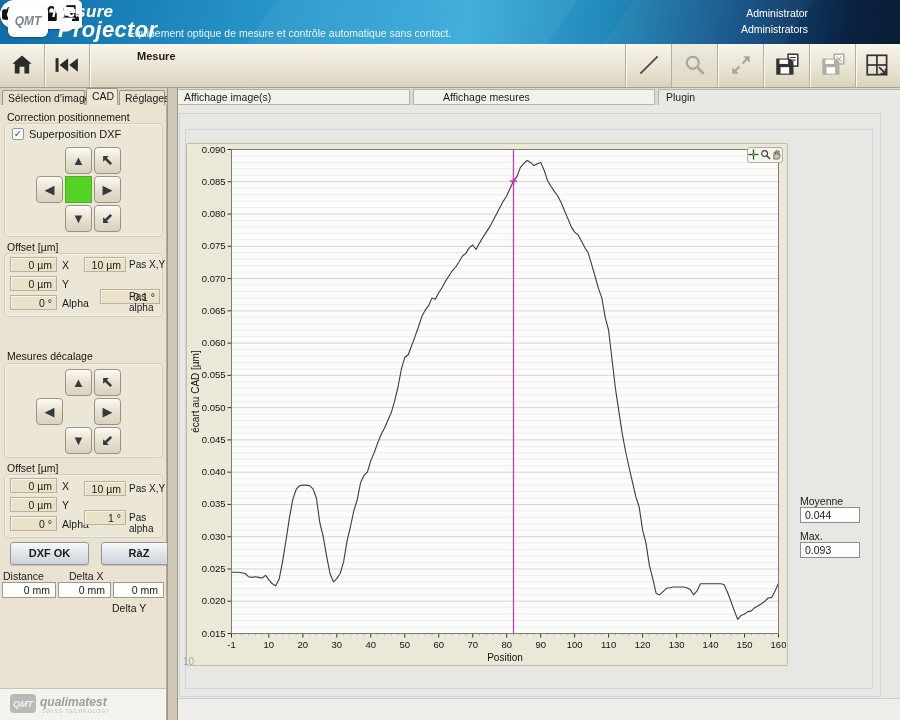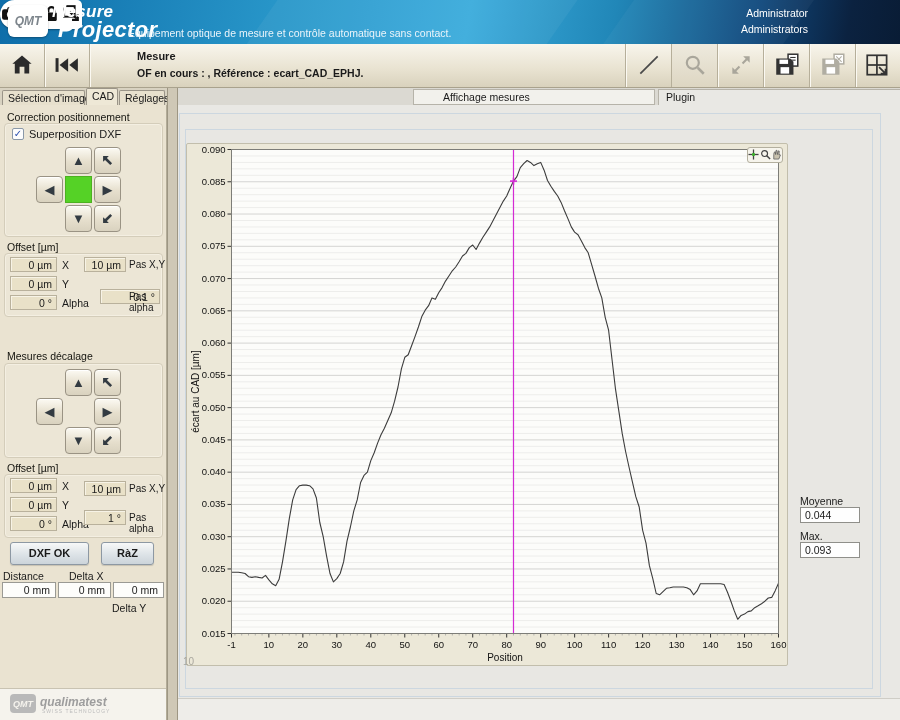--- a/index.html
+++ b/index.html
@@ -118,21 +118,20 @@
   <div class="tb-sep" style="left:44px;"></div>
   <div class="tb-btn" style="left:45px;width:44px;">
     <span><svg width="26" height="16" viewBox="0 0 22 14">
           <rect x="1" y="1" width="2.6" height="12" fill="#2b2b2b"></rect>
           <path d="M12 1 L4.5 7 L12 13 Z" fill="#2b2b2b"></path>
           <path d="M20.5 1 L13 7 L20.5 13 Z" fill="#2b2b2b"></path>
         </svg></span>
   </div>
   <div class="tb-sep" style="left:89px;"></div>
   <div class="tb-title">Mesure</div>
-  <div class="tb-subtitle">OF en cours : , Référence : ecart_CAD_EPHJ.</div>
   <div class="tb-sep" style="left:625px;"></div>
   <div class="tb-btn" style="left:626px;width:45px;">
     <span><svg width="26" height="26" viewBox="0 0 24 24">
           <line x1="4" y1="20" x2="20" y2="4" stroke="#4a4a4a" stroke-width="1.6"></line>
         </svg></span>
   </div>
   <div class="tb-sep" style="left:671px;"></div>
   <div class="tb-btn" style="left:672px;width:45px;background:linear-gradient(#eeeade,#ddd6c2);">
     <span><svg width="24" height="24" viewBox="0 0 22 22">
           <circle cx="9" cy="9" r="5.5" fill="none" stroke="#a9a69b" stroke-width="2"></circle>
@@ -177,20 +176,21 @@
         </svg></span>
   </div>
 </div>
 
 <div id="side-tabstrip" class="abs">
   <div class="side-tab" style="left:2px;width:83px;"><span>Sélection d'image</span></div>
   <div class="side-tab active" style="left:86px;width:32px;"><span>CAD</span></div>
   <div class="side-tab" style="left:119px;width:46px;"><span>Réglages</span></div>
 </div>
 <div id="main-tabstrip" class="abs">
+  <div class="main-tab" style="left:9px;width:234px;"><span>Affichage image(s)</span></div>
   <div class="main-tab" style="left:246px;width:242px;padding-left:29px;"><span>Affichage mesures</span></div>
   <div class="main-tab active" style="left:491px;width:264px;"><span>Plugin</span></div>
 </div>
 
 <div id="sidebar" class="abs">
   <div class="sb-title" style="top:6px;">Correction positionnement</div>
 
   <div class="groupbox" style="top:18px;height:114px;"></div>
   <div class="chk-row" style="top:23px;">
     <span class="chk-box">✓</span>
@@ -250,21 +250,21 @@
   <div class="fld" style="left:84px;top:376px;width:42px;">10 µm</div>
   <div class="fld-lbl" style="left:129px;top:378px;font-size:10px;">Pas X,Y</div>
   <div class="fld" style="left:10px;top:392px;width:47px;">0 µm</div>
   <div class="fld-lbl" style="left:62px;top:394px;">Y</div>
   <div class="fld" style="left:10px;top:411px;width:47px;">0 °</div>
   <div class="fld-lbl" style="left:62px;top:413px;">Alpha</div>
   <div class="fld" style="left:84px;top:405px;width:42px;">1 °</div>
   <div class="fld-lbl" style="left:129px;top:407px;font-size:10px;">Pas alpha</div>
 
   <div class="cmd-btn" style="left:10px;top:437px;width:79px;">DXF OK</div>
-  <div class="cmd-btn" style="left:101px;top:437px;width:53px;">RàZ</div>
+  <div class="cmd-btn" style="left:101px;top:437px;width:76px;">RàZ</div>
 
   <div class="delta-lbl" style="left:3px;top:465px;">Distance</div>
   <div class="delta-lbl" style="left:69px;top:465px;text-align:right;">Delta X</div>
   <div class="delta-lbl" style="left:112px;top:465px;margin-top:32px;">Delta Y</div>
   <div class="delta-fld" style="left:2px;top:477px;width:54px;">0 mm</div>
   <div class="delta-fld" style="left:58px;top:477px;width:53px;">0 mm</div>
   <div class="delta-fld" style="left:113px;top:477px;width:51px;">0 mm</div>
 
   <div id="sb-footer">
     <div class="foot-badge">QMT</div>

